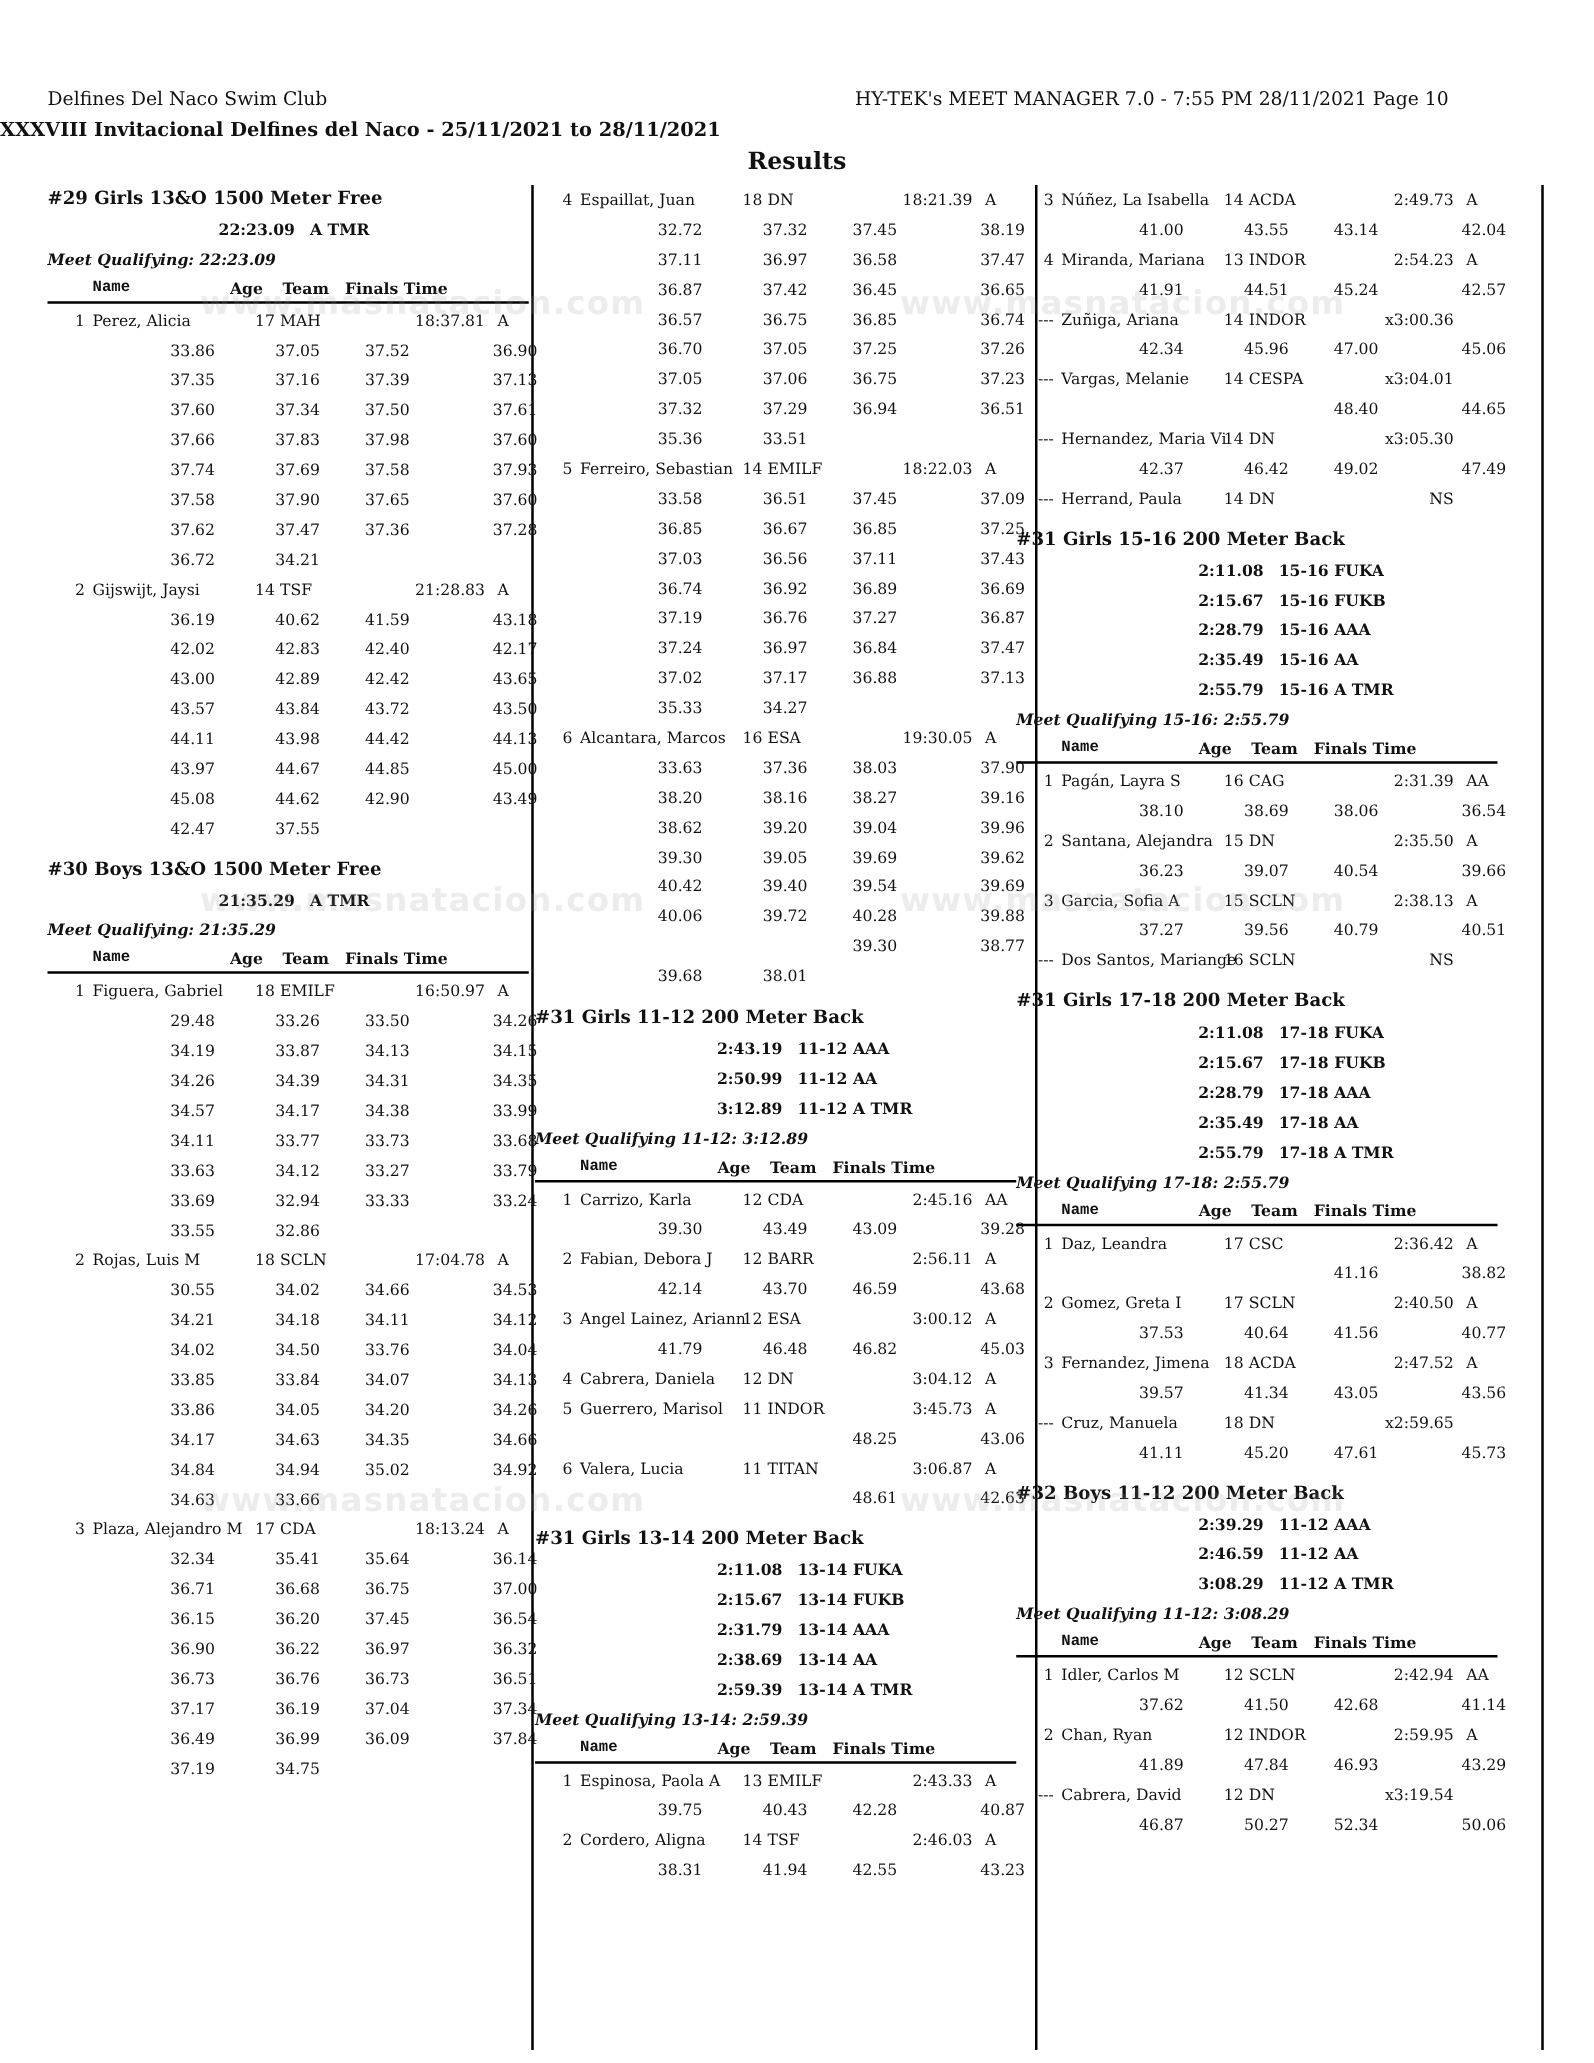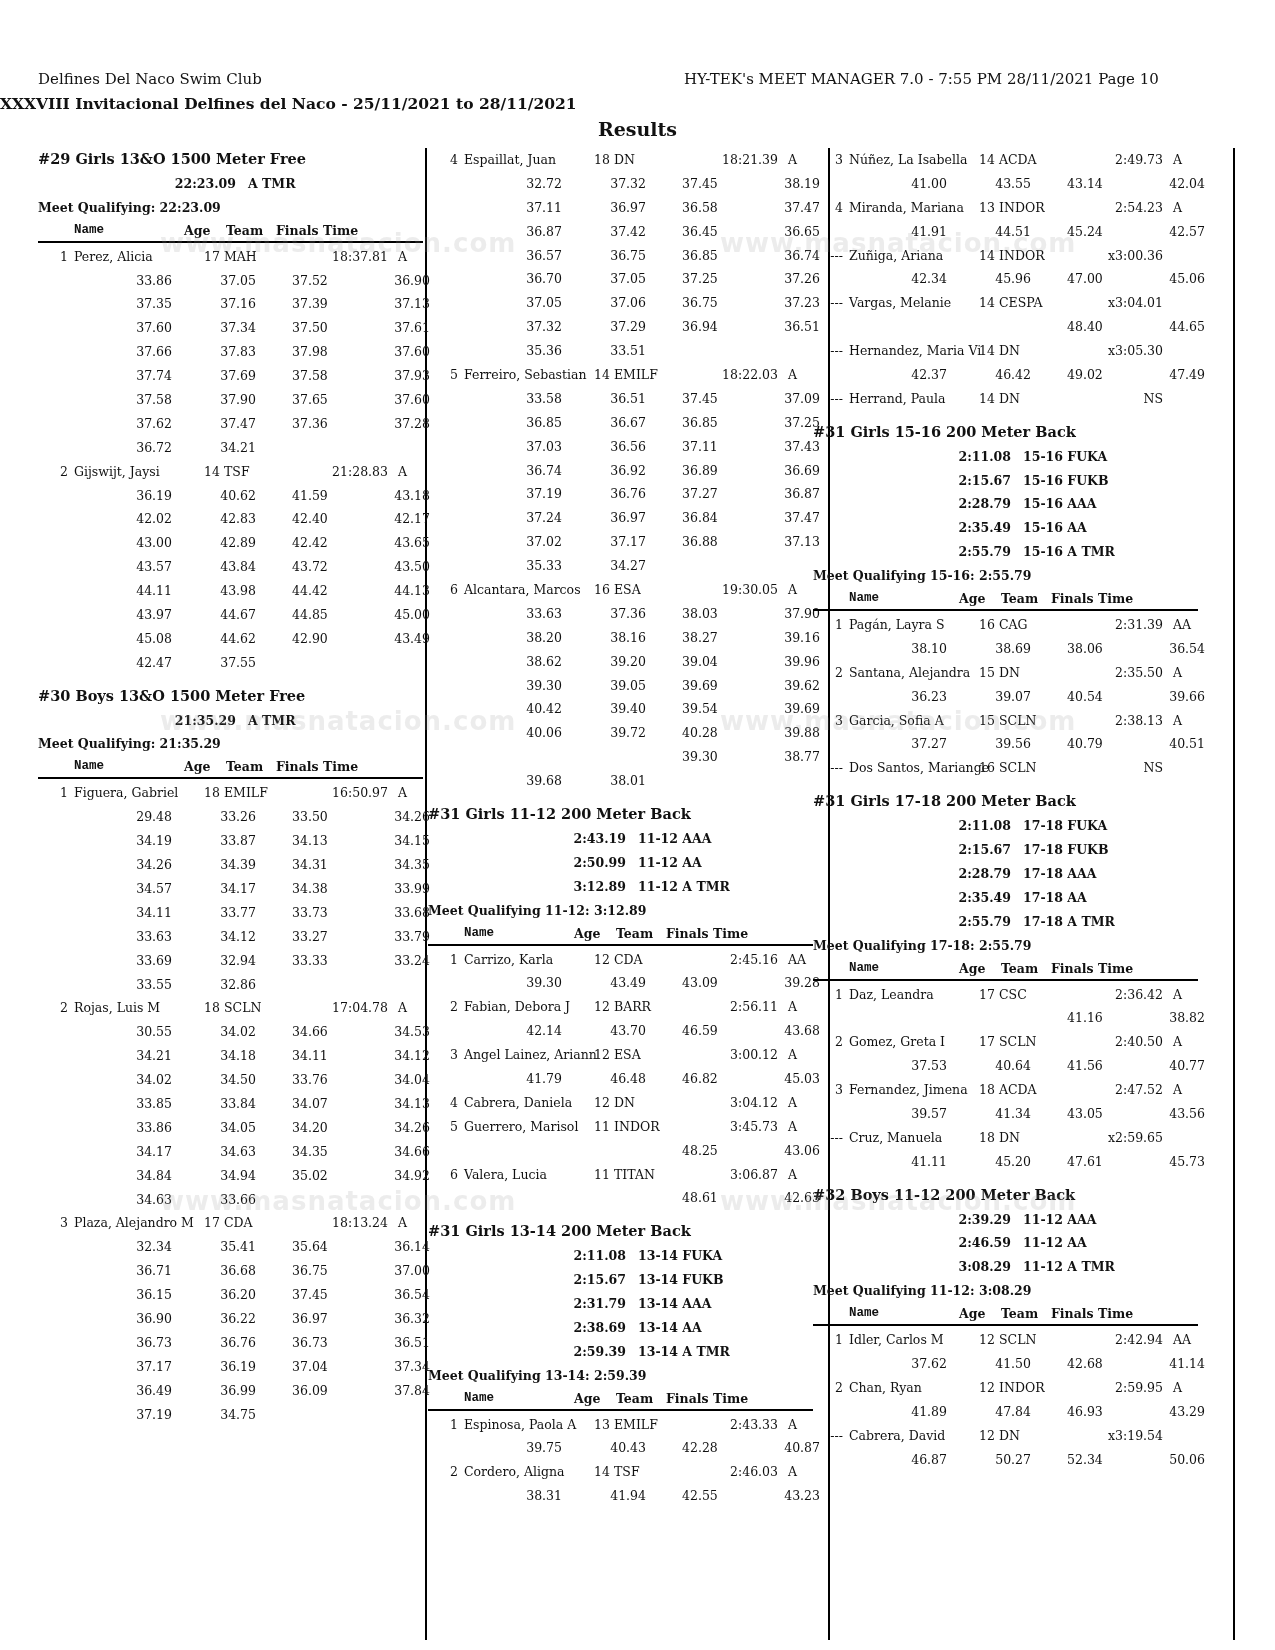--- a/index.html
+++ b/index.html
@@ -39,21 +39,21 @@
   .c-team { left: 186px; }
   .c-time { left: 268px; width: 82px; text-align: right; }
   .c-std { left: 360px; }
   .s1 { left: 84px; width: 50px; text-align: right; }
   .s2 { left: 168px; width: 50px; text-align: right; }
   .s3 { left: 254px; }
   .s4 { left: 340px; width: 52px; text-align: right; }
 
   .std .t { left: 128px; width: 70px; text-align: right; }
   .std .l { left: 210px; }
-  .qual .q { left: 0; }
+  .qual .q { left: 0; font-style: italic; }
   .h-name { left: 36px; font-family: Liberation Mono, monospace; } .h-age { left: 146px; } .h-team { left: 188px; } .h-ft { left: 238px; }
 
   .watermark {
     position: absolute; font-family: "DejaVu Sans", sans-serif; font-weight: bold;
     font-size: 26px; color: rgba(150,150,150,0.18); letter-spacing: 1px; white-space: nowrap;
   }
 </style>
 </head>
 <body>
 

